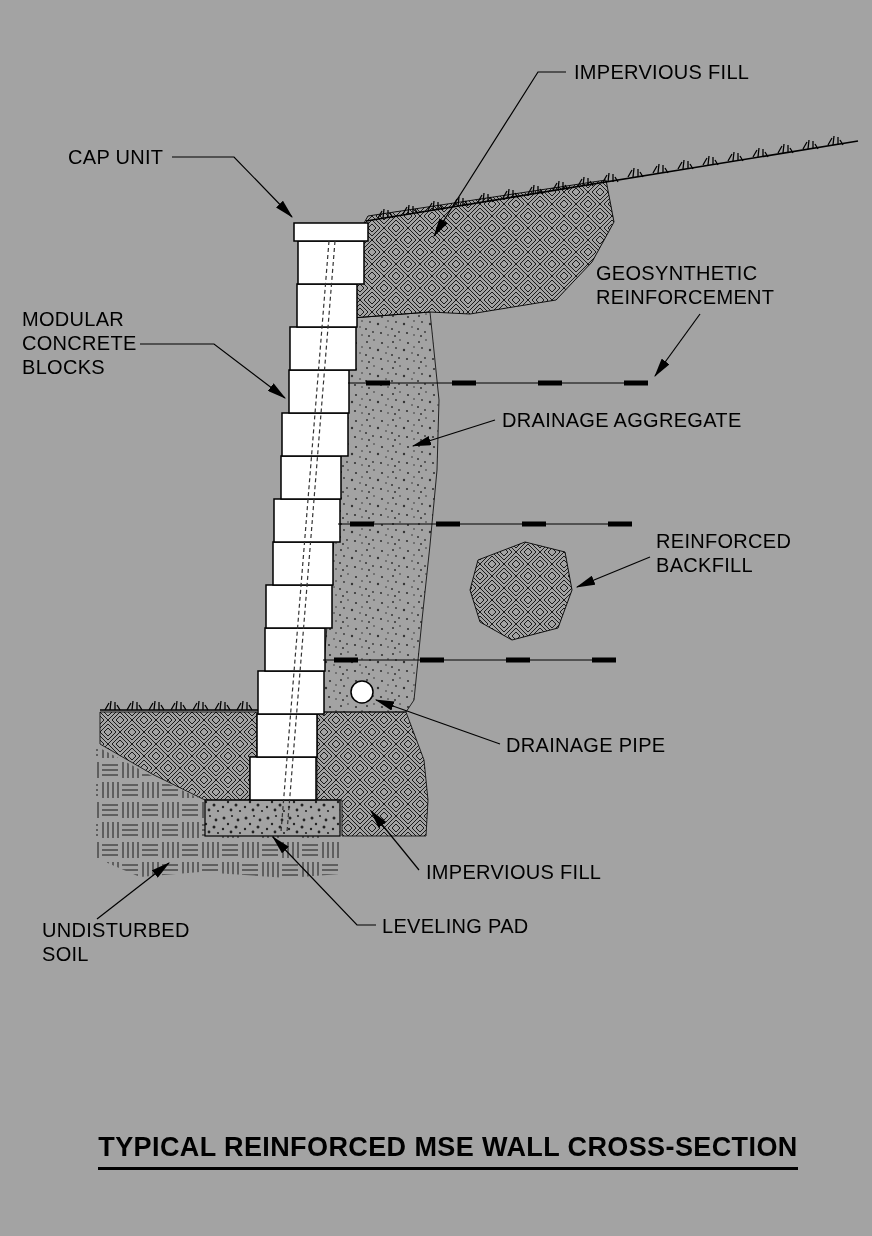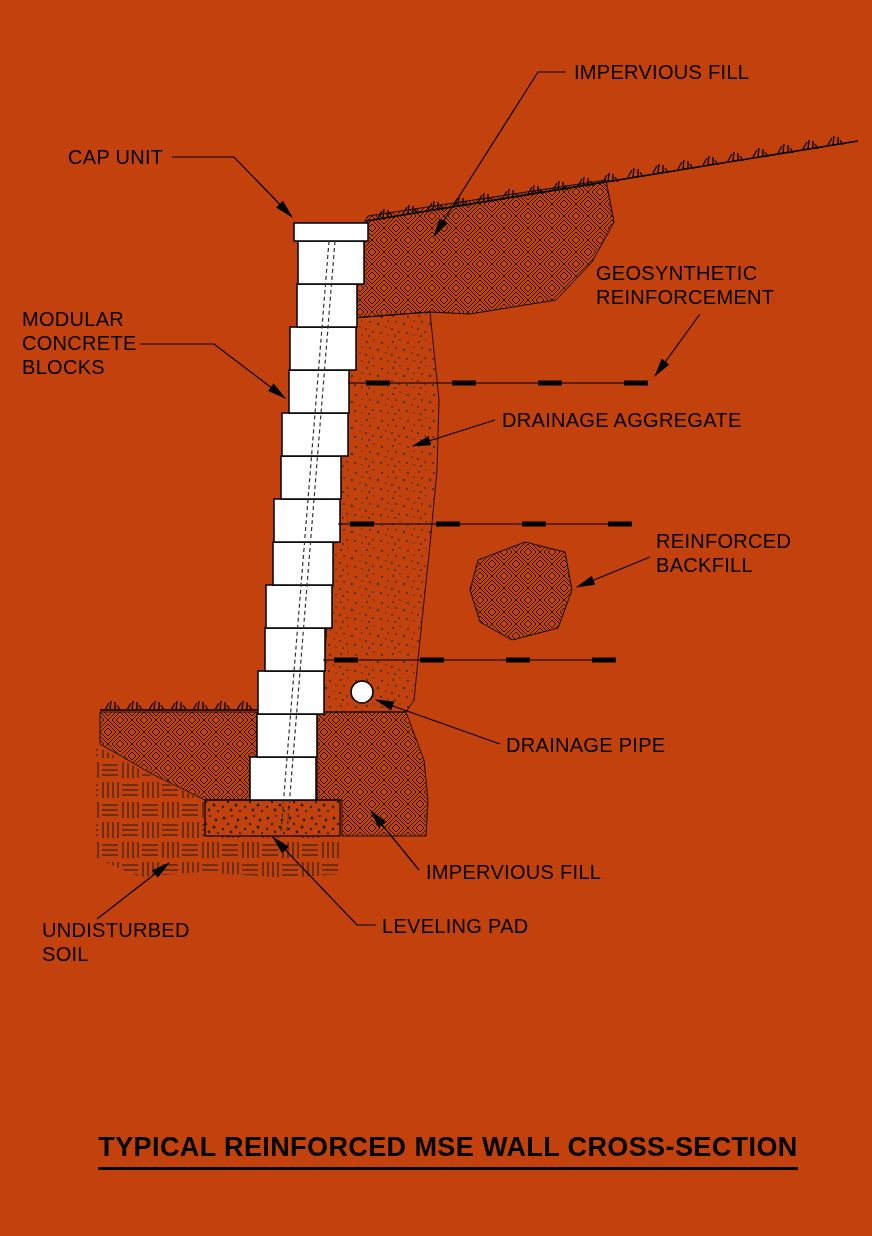--- a/index.html
+++ b/index.html
@@ -1,19 +1,19 @@
 <!DOCTYPE html>
 <html><head>
 <meta charset="utf-8">
 <style>
   html,body{margin:0;padding:0;background:#ffffff;}
   .page{
     position:relative;
     width:872px;height:1236px;
-    background:#c2410c;
+    background:#a3a3a3;
     font-family:"Liberation Sans",sans-serif;
     overflow:hidden;
   }
   svg text{
     font-family:"Liberation Sans",sans-serif;
     font-size:20px;
     fill:#000;
     letter-spacing:0.3px;
   }
   .diagram-title{

